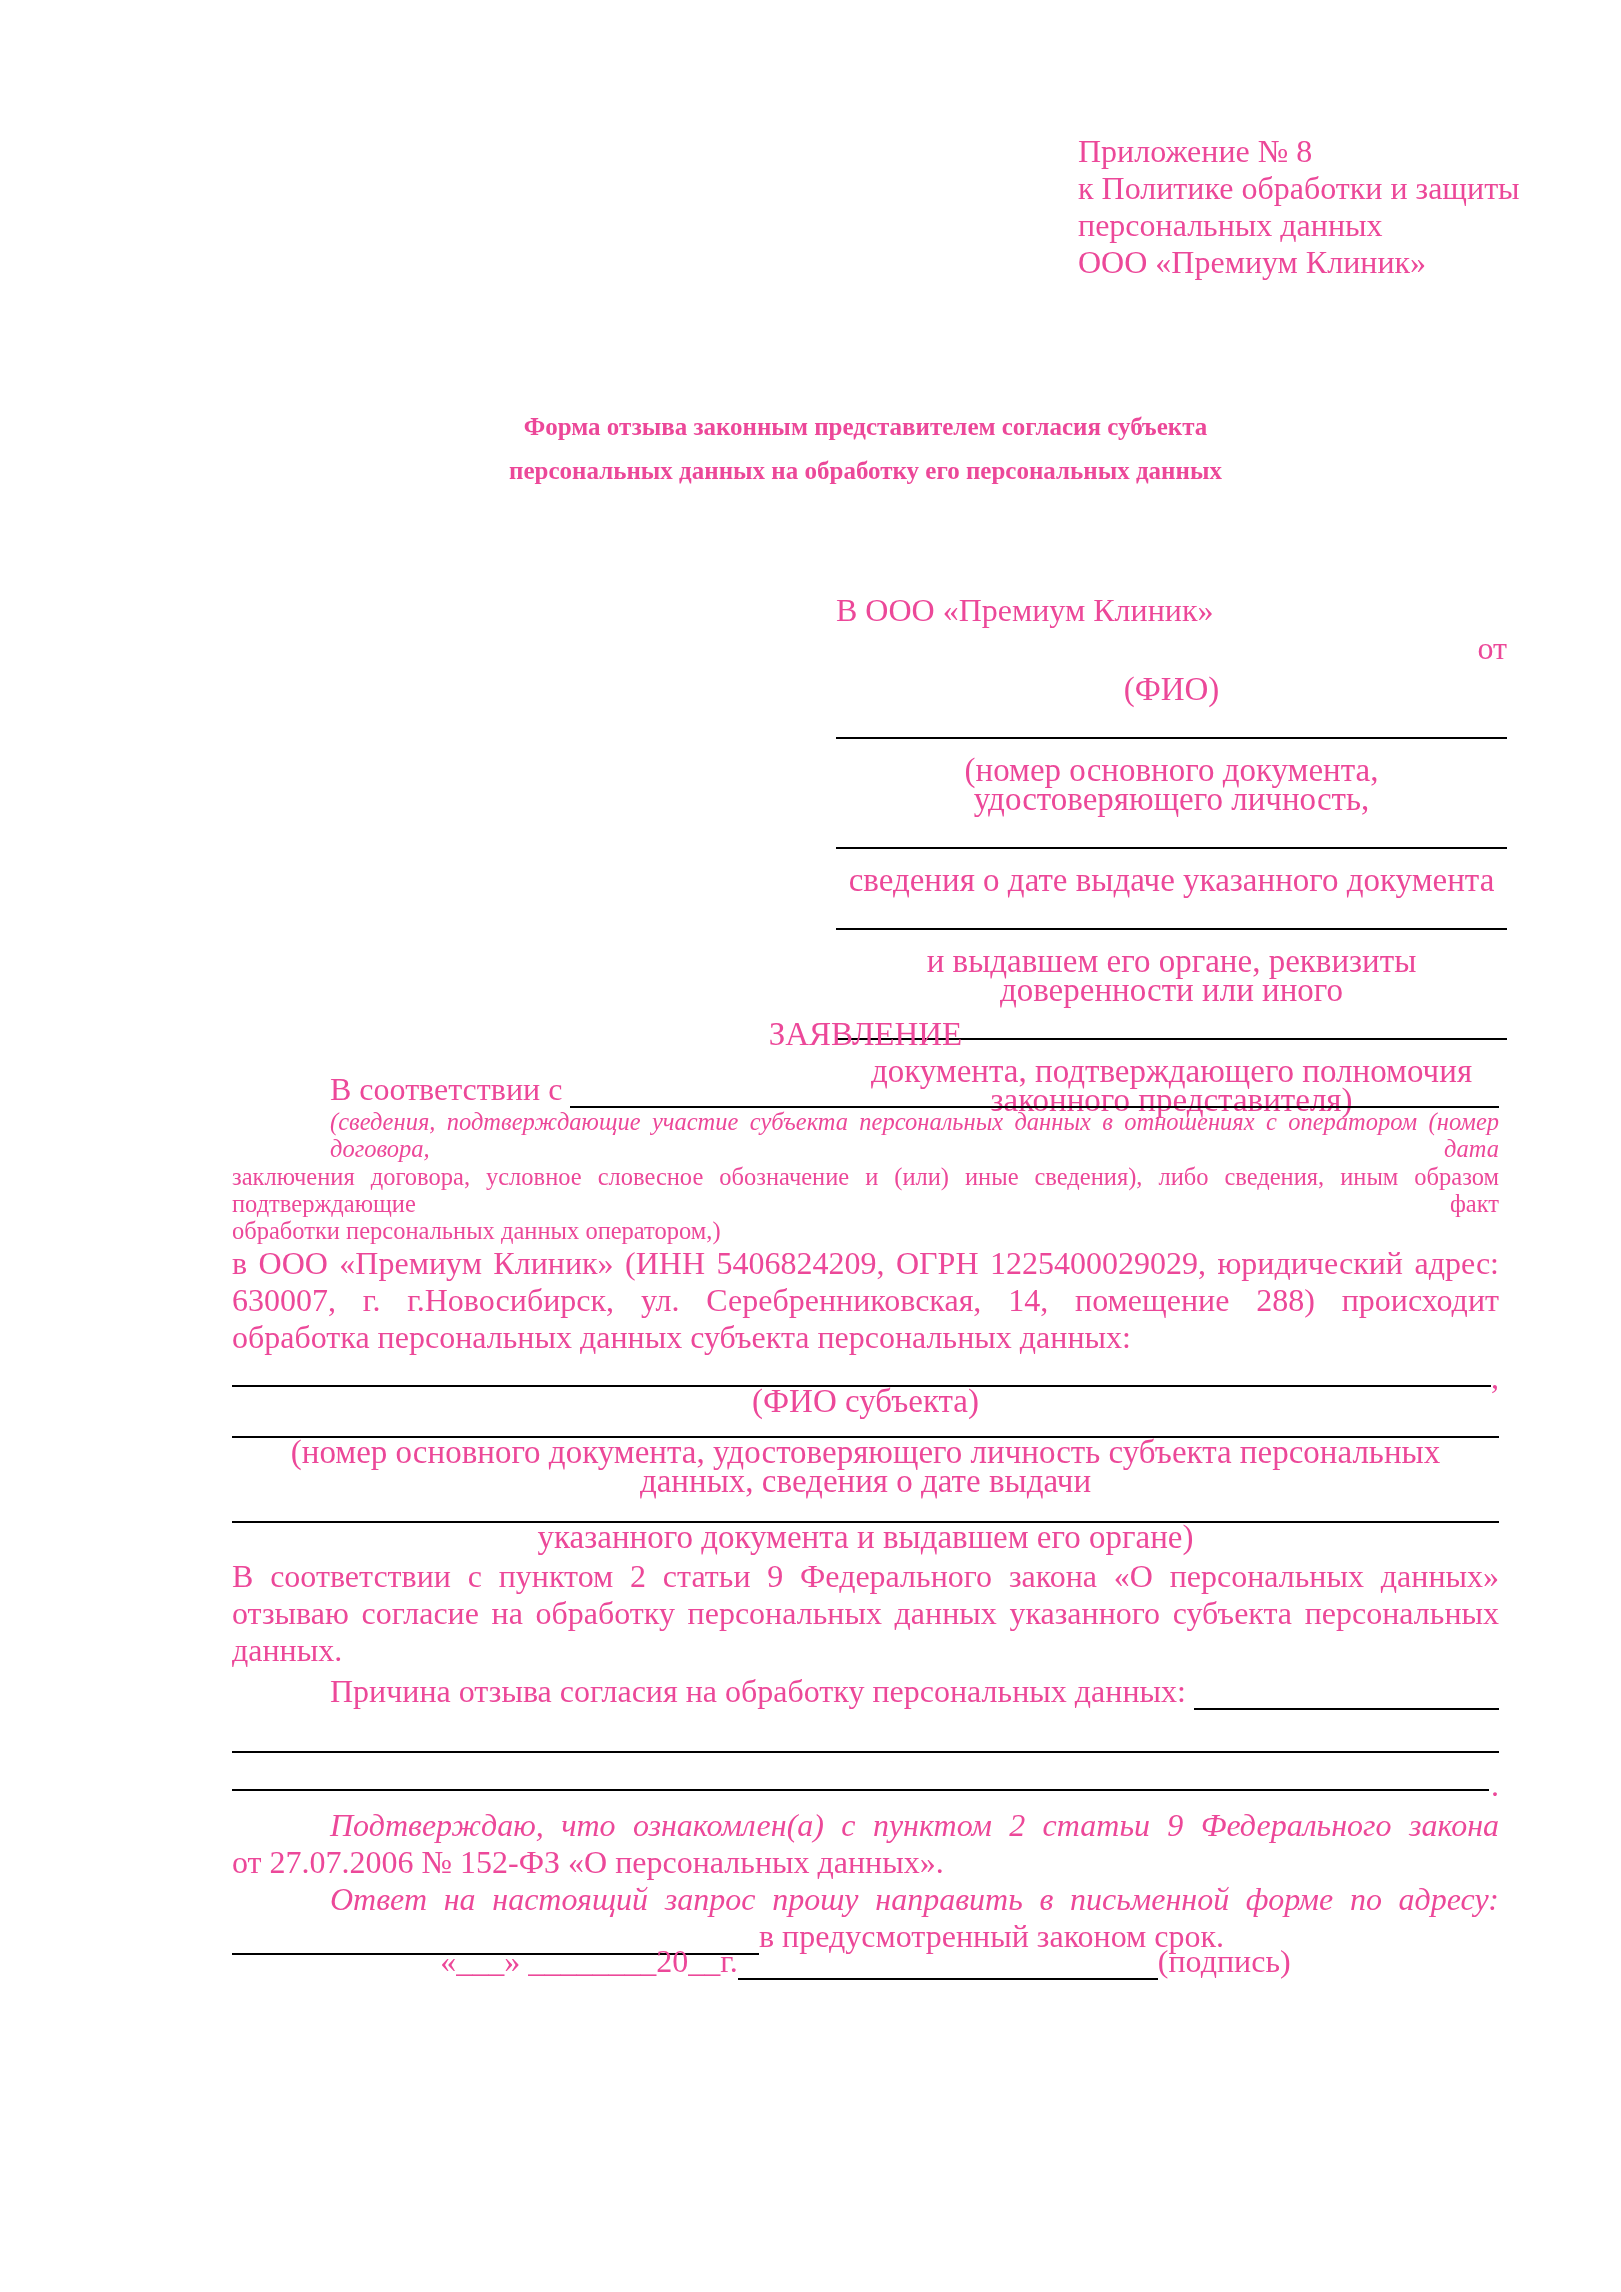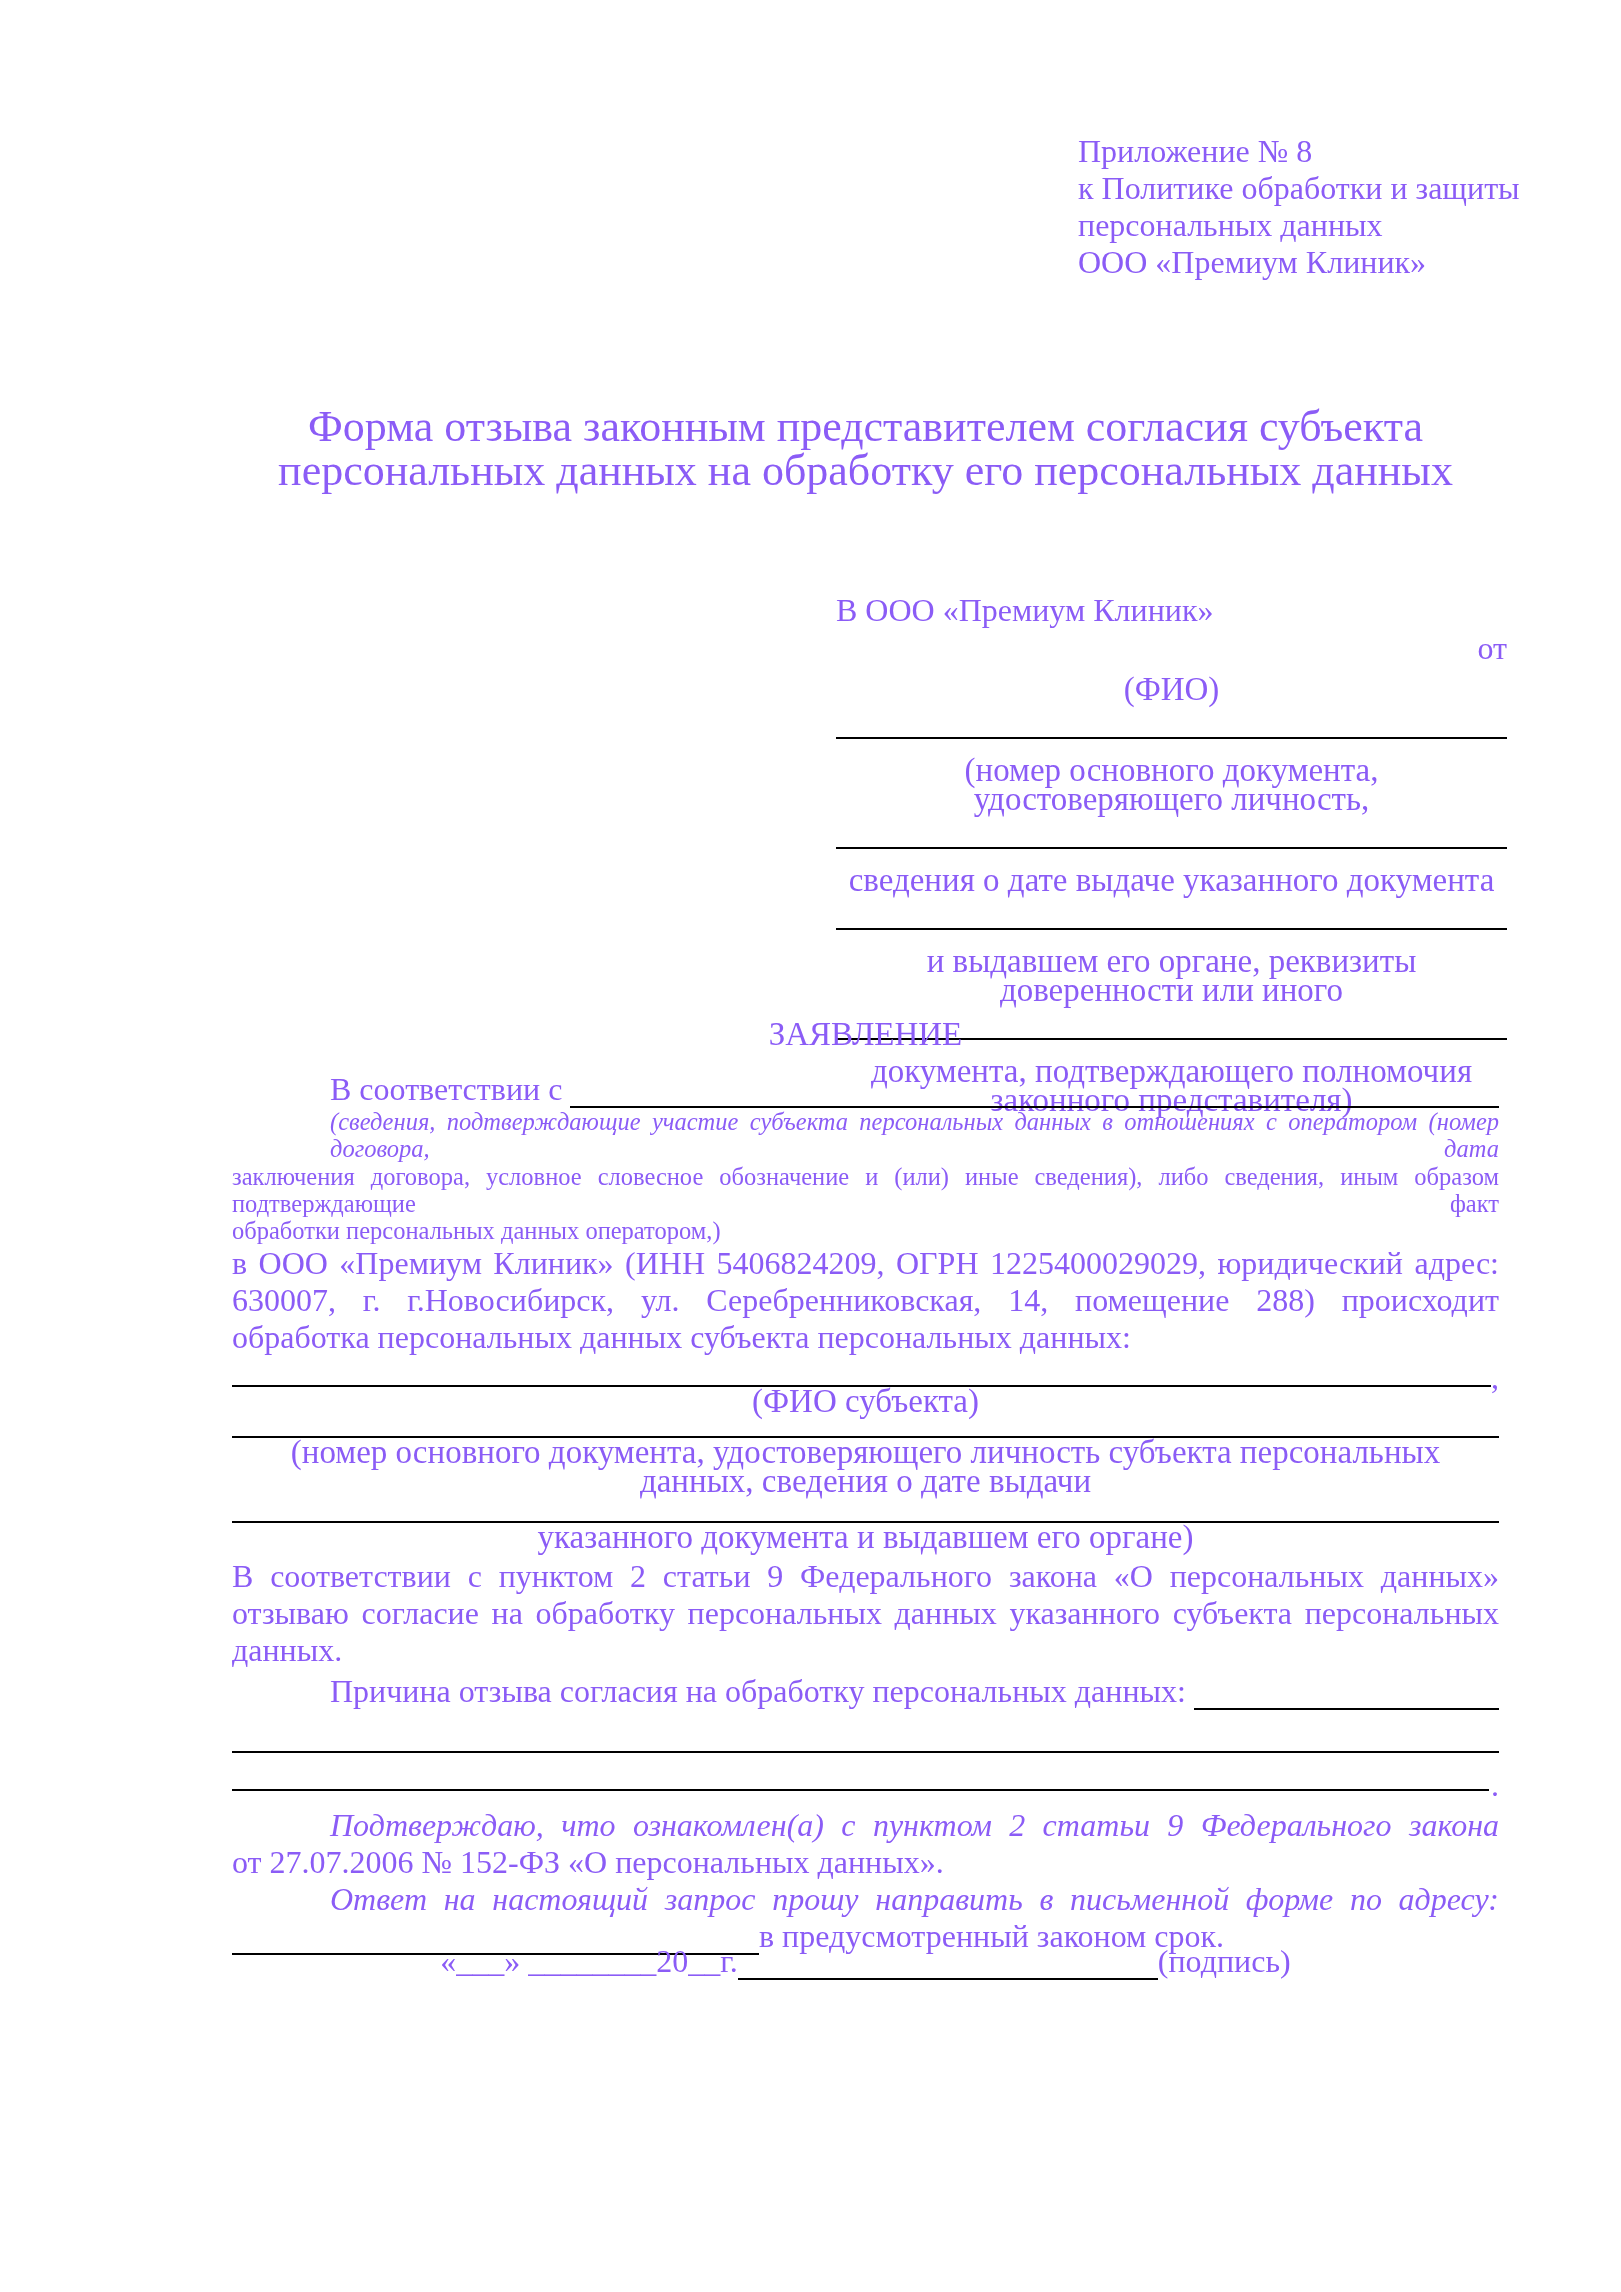--- a/index.html
+++ b/index.html
@@ -3,42 +3,42 @@
 <meta charset="utf-8">
 <style>
   * { margin: 0; padding: 0; box-sizing: border-box; }
   html, body { background: #ffffff; }
   .page {
     position: relative;
     width: 1621px;
     height: 2293px;
     margin: 0 auto;
     background: #ffffff;
-    color: #8b5cf6;
+    color: #ec4899;
     font-family: "Liberation Serif", "DejaVu Serif", serif;
     font-size: 32px;
     overflow: hidden;
   }
 
   
   .header-block {
     position: absolute;
     left: 1078px; top: 133px;
     width: 451px;
     line-height: 37px;
   }
 
   
   .doc-title {
     position: absolute;
     left: 232px; top: 405px;
     width: 1267px;
     text-align: center;
-    font-weight: normal;
-    font-size: 44px;
+    font-weight: bold;
+    font-size: 25px;
     line-height: 44px;
   }
 
   
   .addressee {
     position: absolute;
     left: 836px; top: 591px;
     width: 671px;
   }
   .addr-org { line-height: 39px; }

